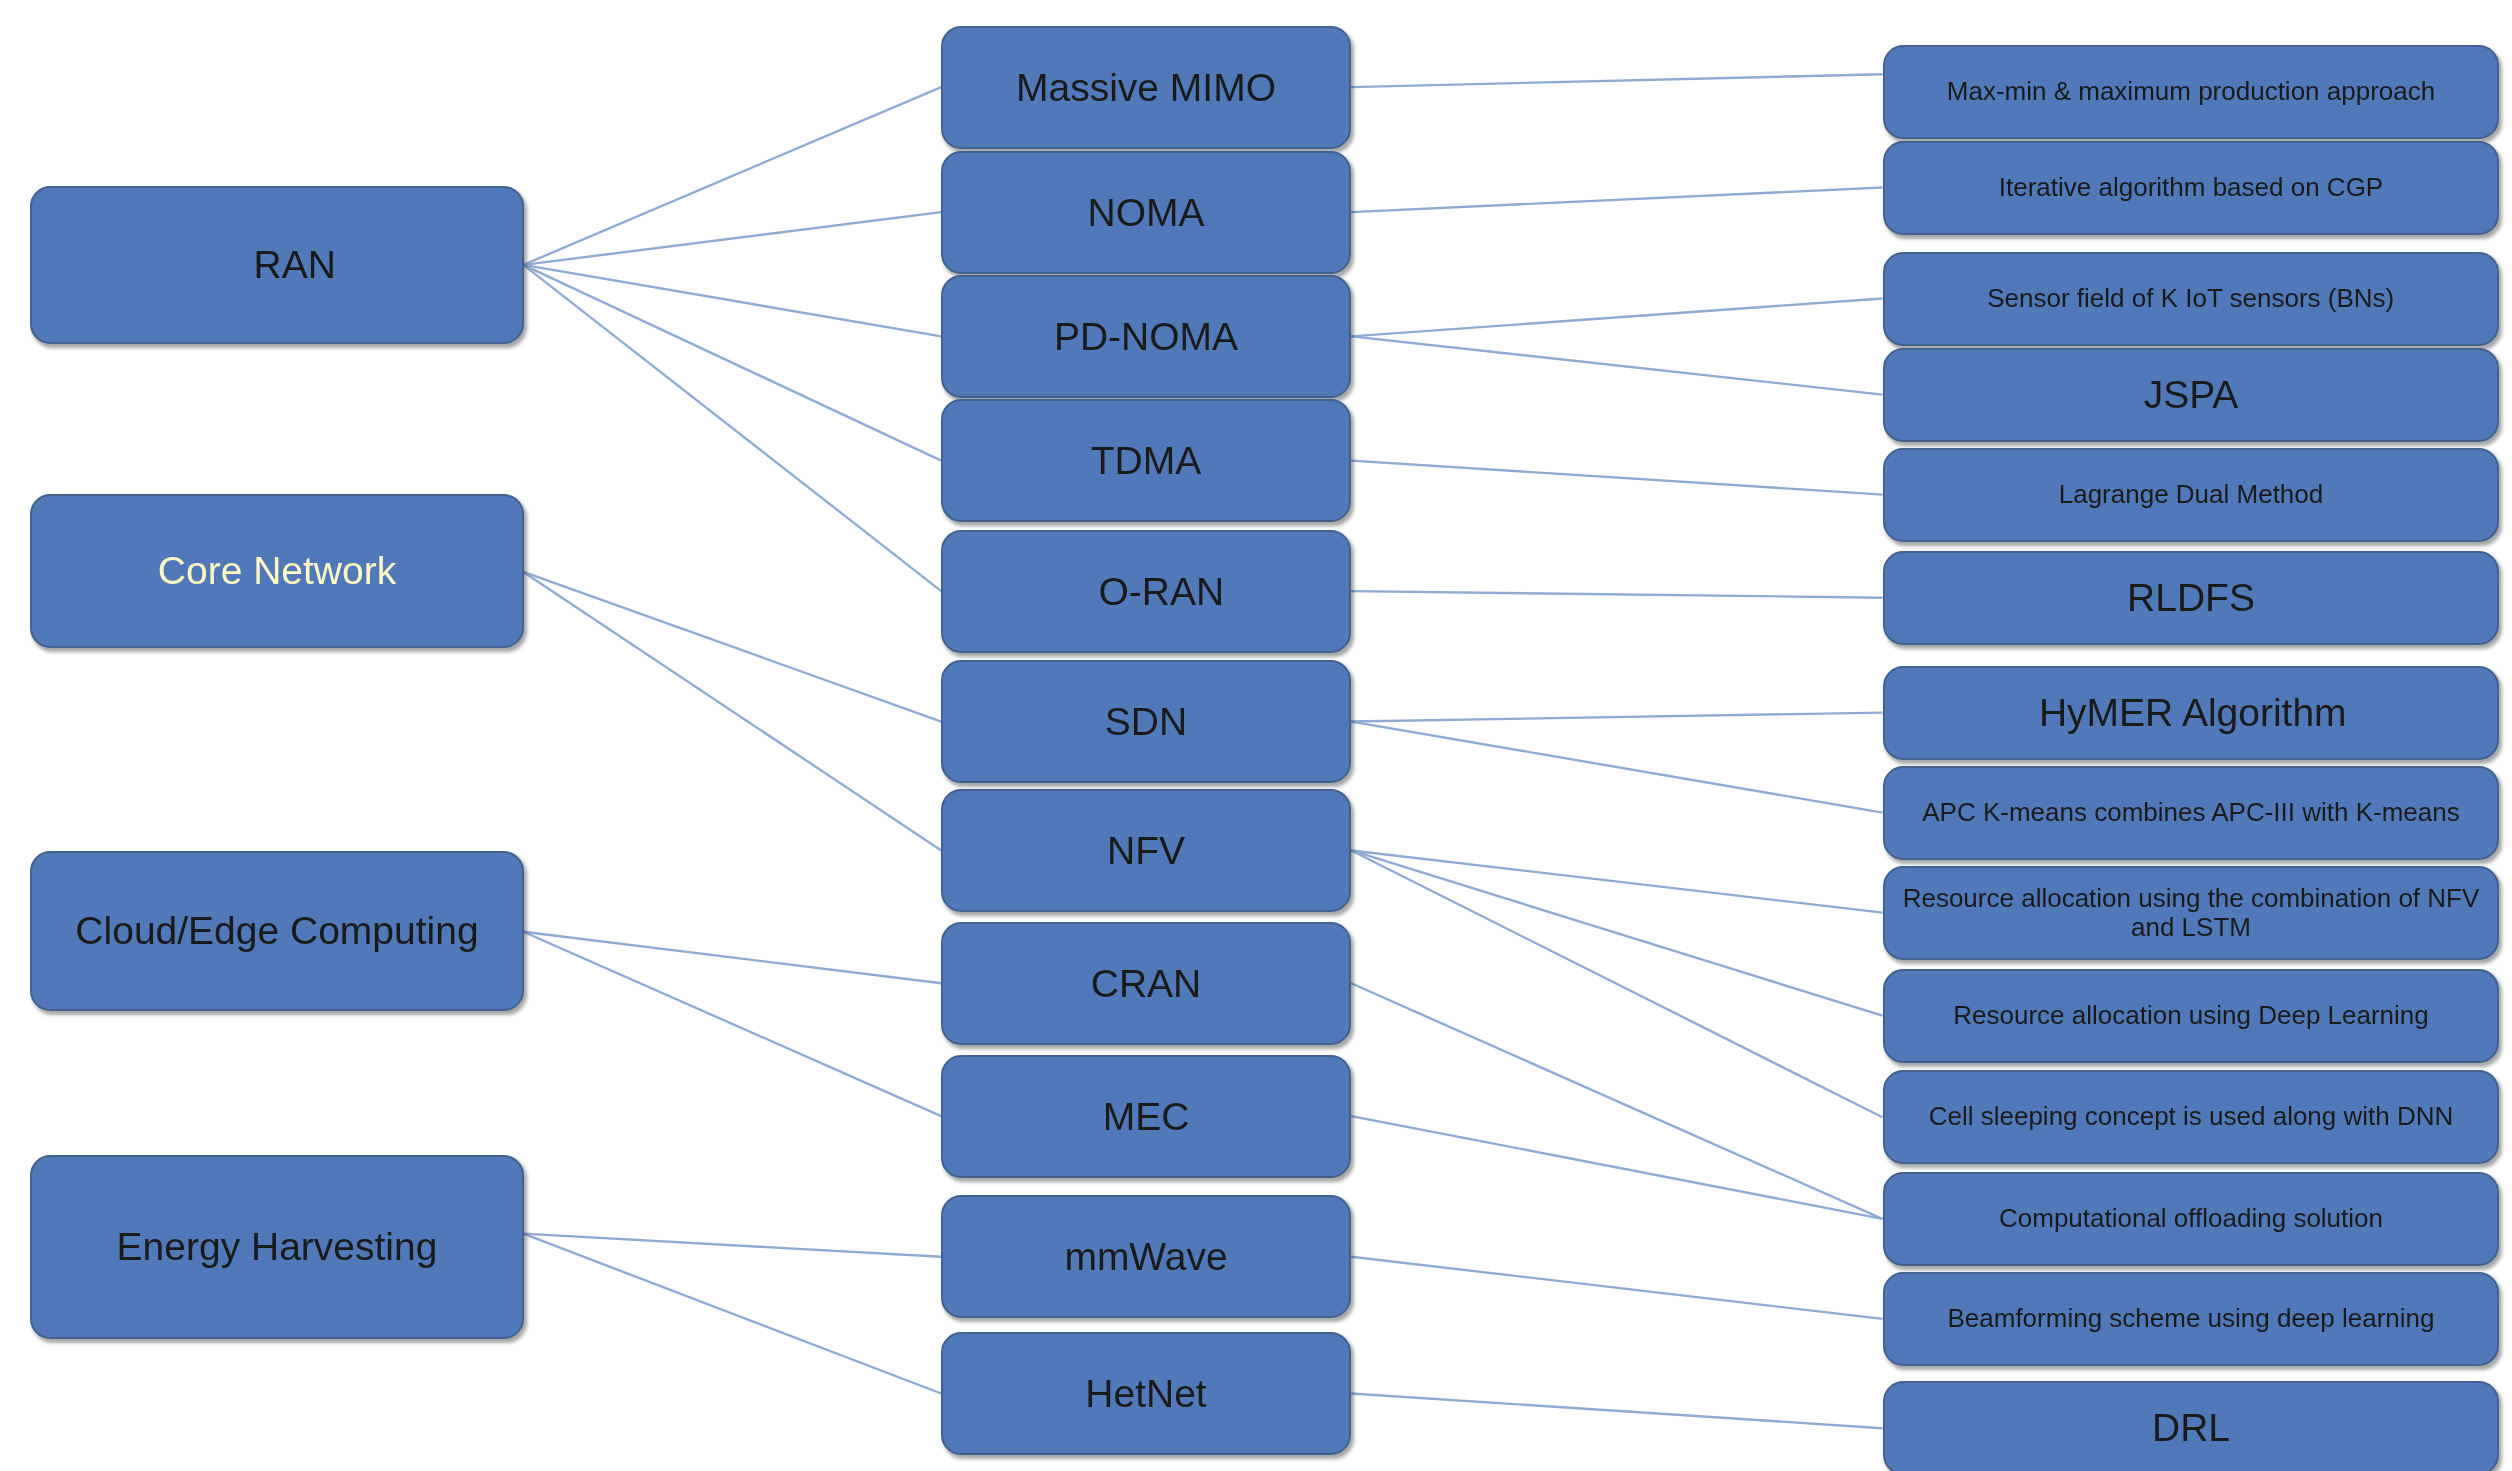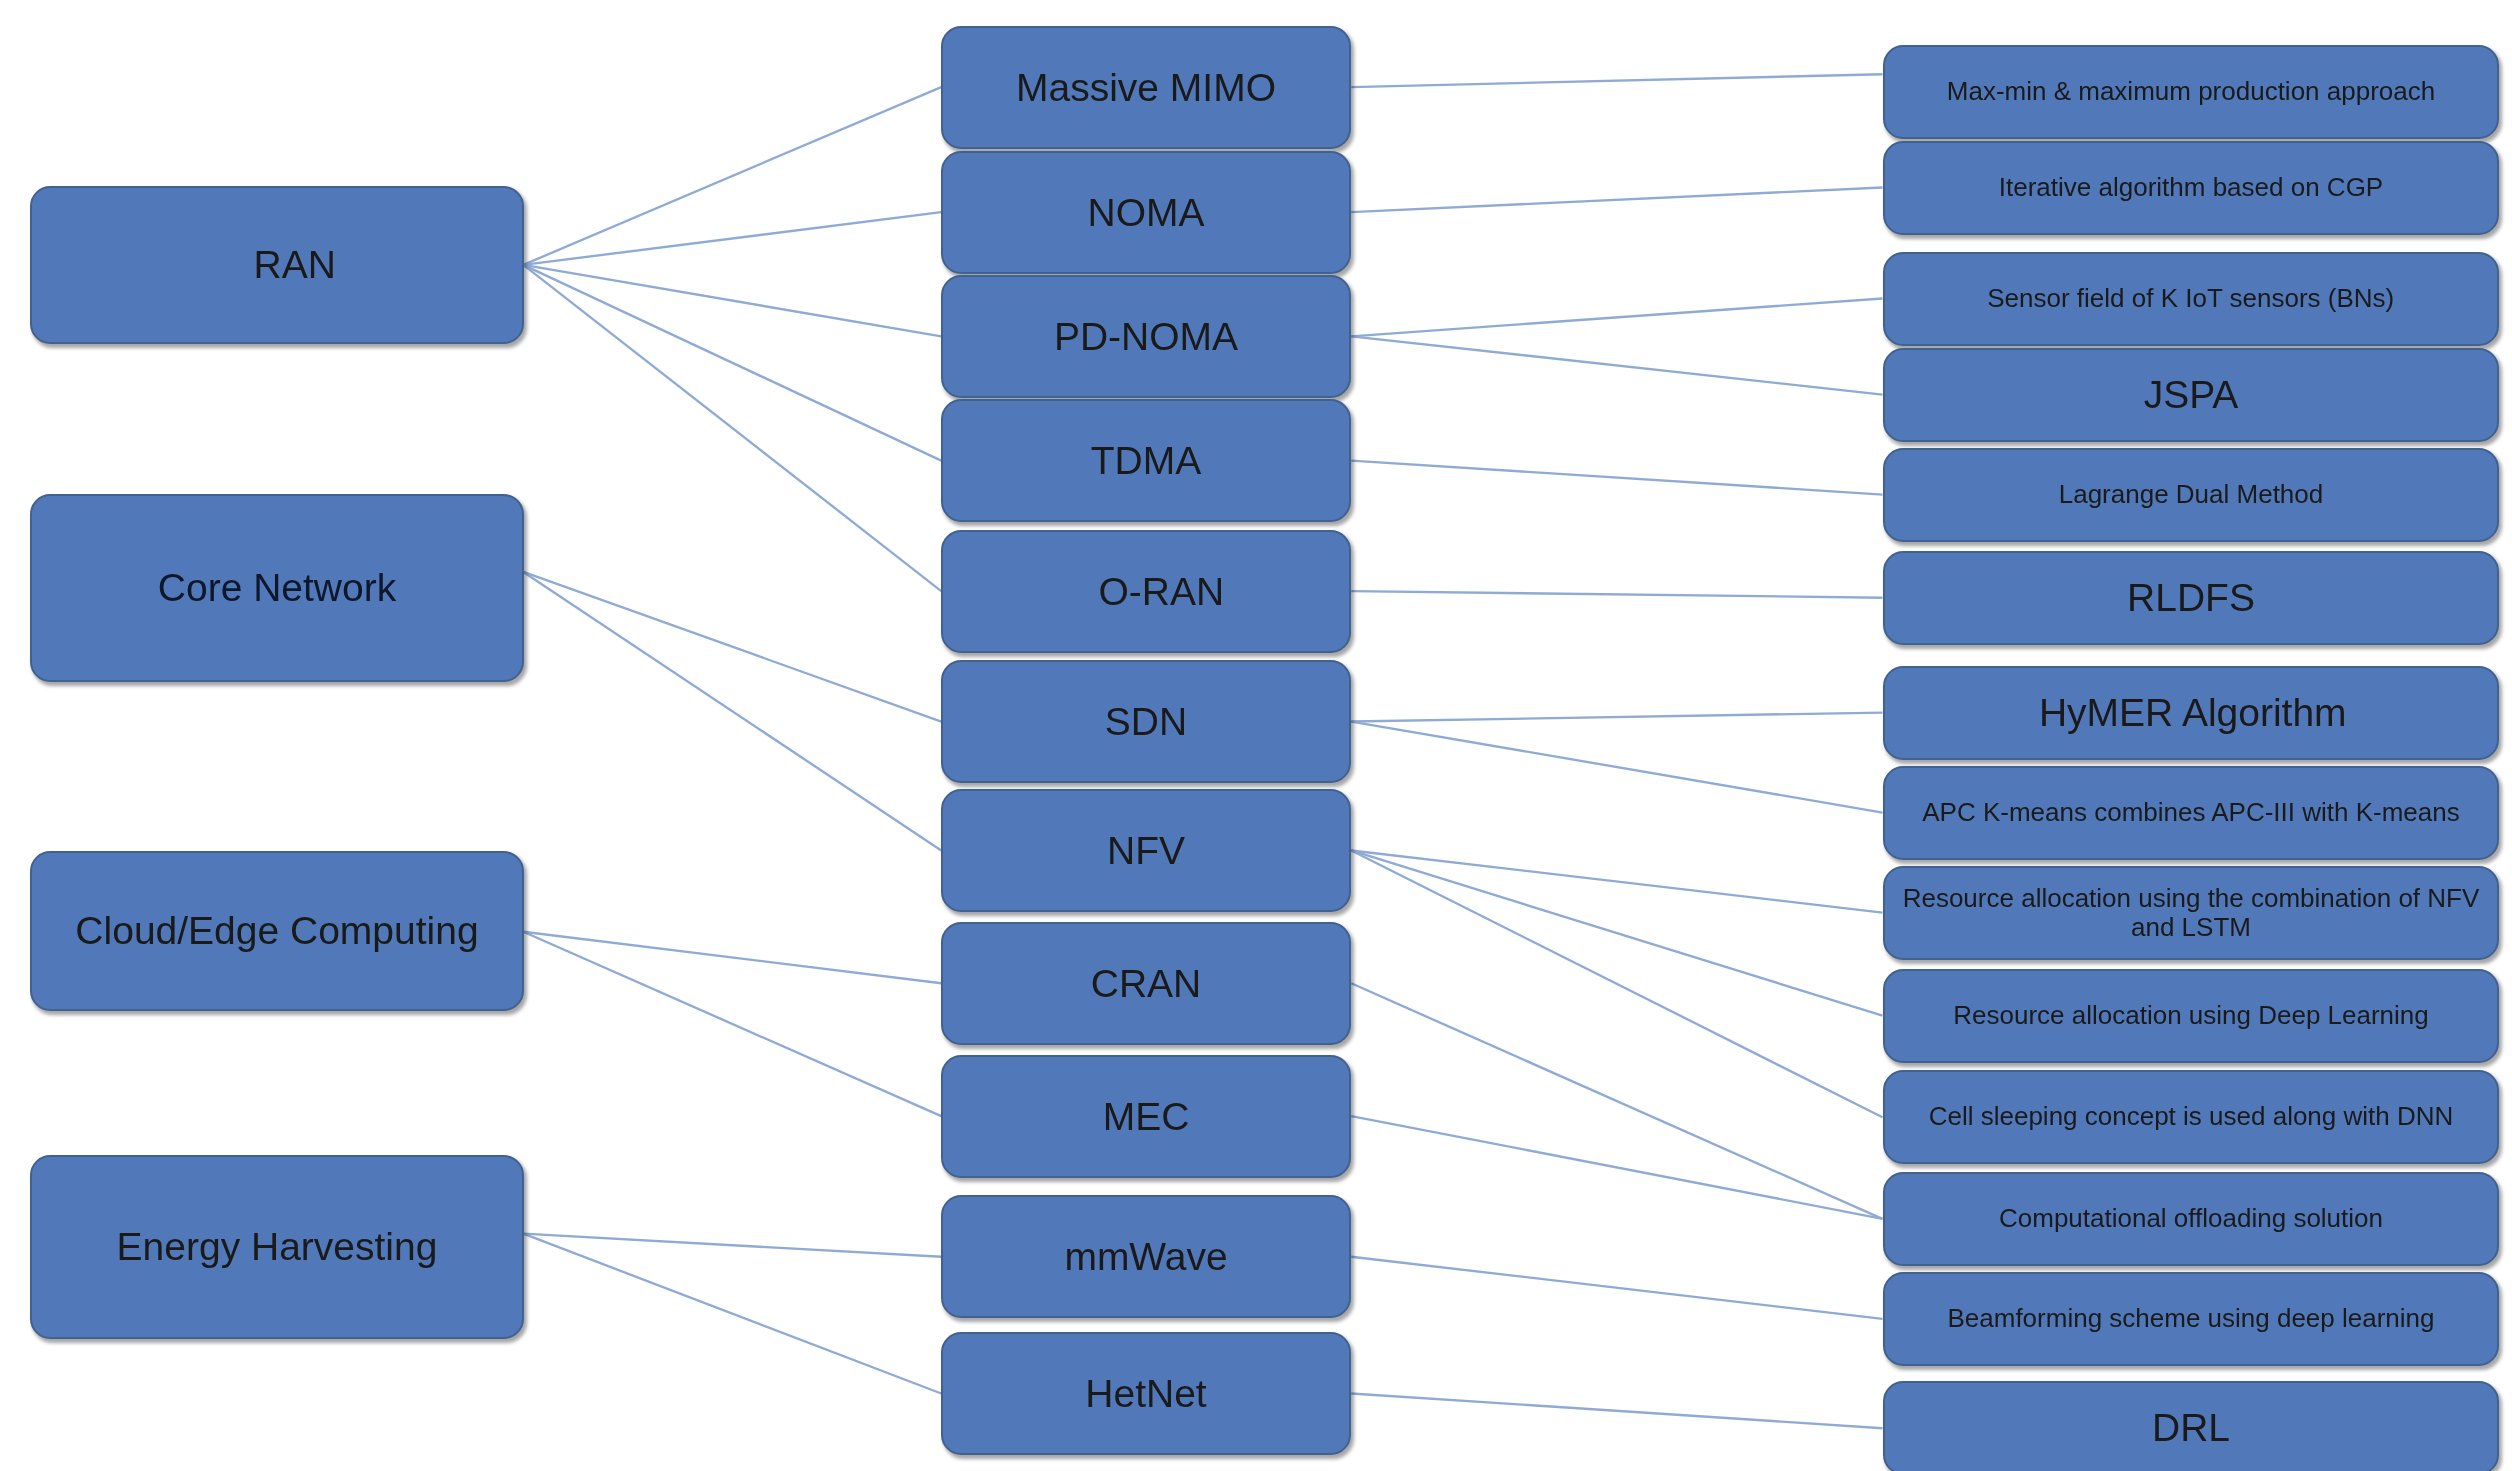--- a/index.html
+++ b/index.html
@@ -54,21 +54,21 @@
       <line x1="1730" y1="1088.5" x2="2410" y2="1430" stroke="#8faad4" stroke-width="3"></line>
       <line x1="1730" y1="1258.5" x2="2410" y2="1560" stroke="#8faad4" stroke-width="3"></line>
       <line x1="1730" y1="1428.5" x2="2410" y2="1560" stroke="#8faad4" stroke-width="3"></line>
       <line x1="1730" y1="1608.5" x2="2410" y2="1688" stroke="#8faad4" stroke-width="3"></line>
       <line x1="1730" y1="1783.5" x2="2410" y2="1828" stroke="#8faad4" stroke-width="3"></line>
     </svg>
   <div id="nodes">
       <div class="node col-left" style="left: 30px; top: 186px; width: 494px; height: 158px; background: rgb(81, 121, 186); border-color: rgb(65, 97, 143); color: rgb(26, 26, 26); padding-left: 48px;">
         <span>RAN</span>
       </div>
-      <div class="node col-left" style="left: 30px; top: 494px; width: 494px; height: 188px; background: rgb(81, 121, 186); border-color: rgb(65, 97, 143); color: #0f172a;">
+      <div class="node col-left" style="left: 30px; top: 494px; width: 494px; height: 154px; background: rgb(81, 121, 186); border-color: rgb(65, 97, 143); color: #fef9c3;">
         <span>Core Network</span>
       </div>
       <div class="node col-left" style="left: 30px; top: 851px; width: 494px; height: 160px; background: rgb(81, 121, 186); border-color: rgb(65, 97, 143); color: rgb(26, 26, 26);">
         <span>Cloud/Edge
 Computing</span>
       </div>
       <div class="node col-left" style="left: 30px; top: 1155px; width: 494px; height: 184px; background: rgb(81, 121, 186); border-color: rgb(65, 97, 143); color: rgb(26, 26, 26);">
         <span>Energy Harvesting</span>
       </div>
       <div class="node col-mid" style="left: 941px; top: 26px; width: 410px; height: 123px; background: rgb(81, 121, 186); border-color: rgb(65, 97, 143); color: rgb(26, 26, 26);">

